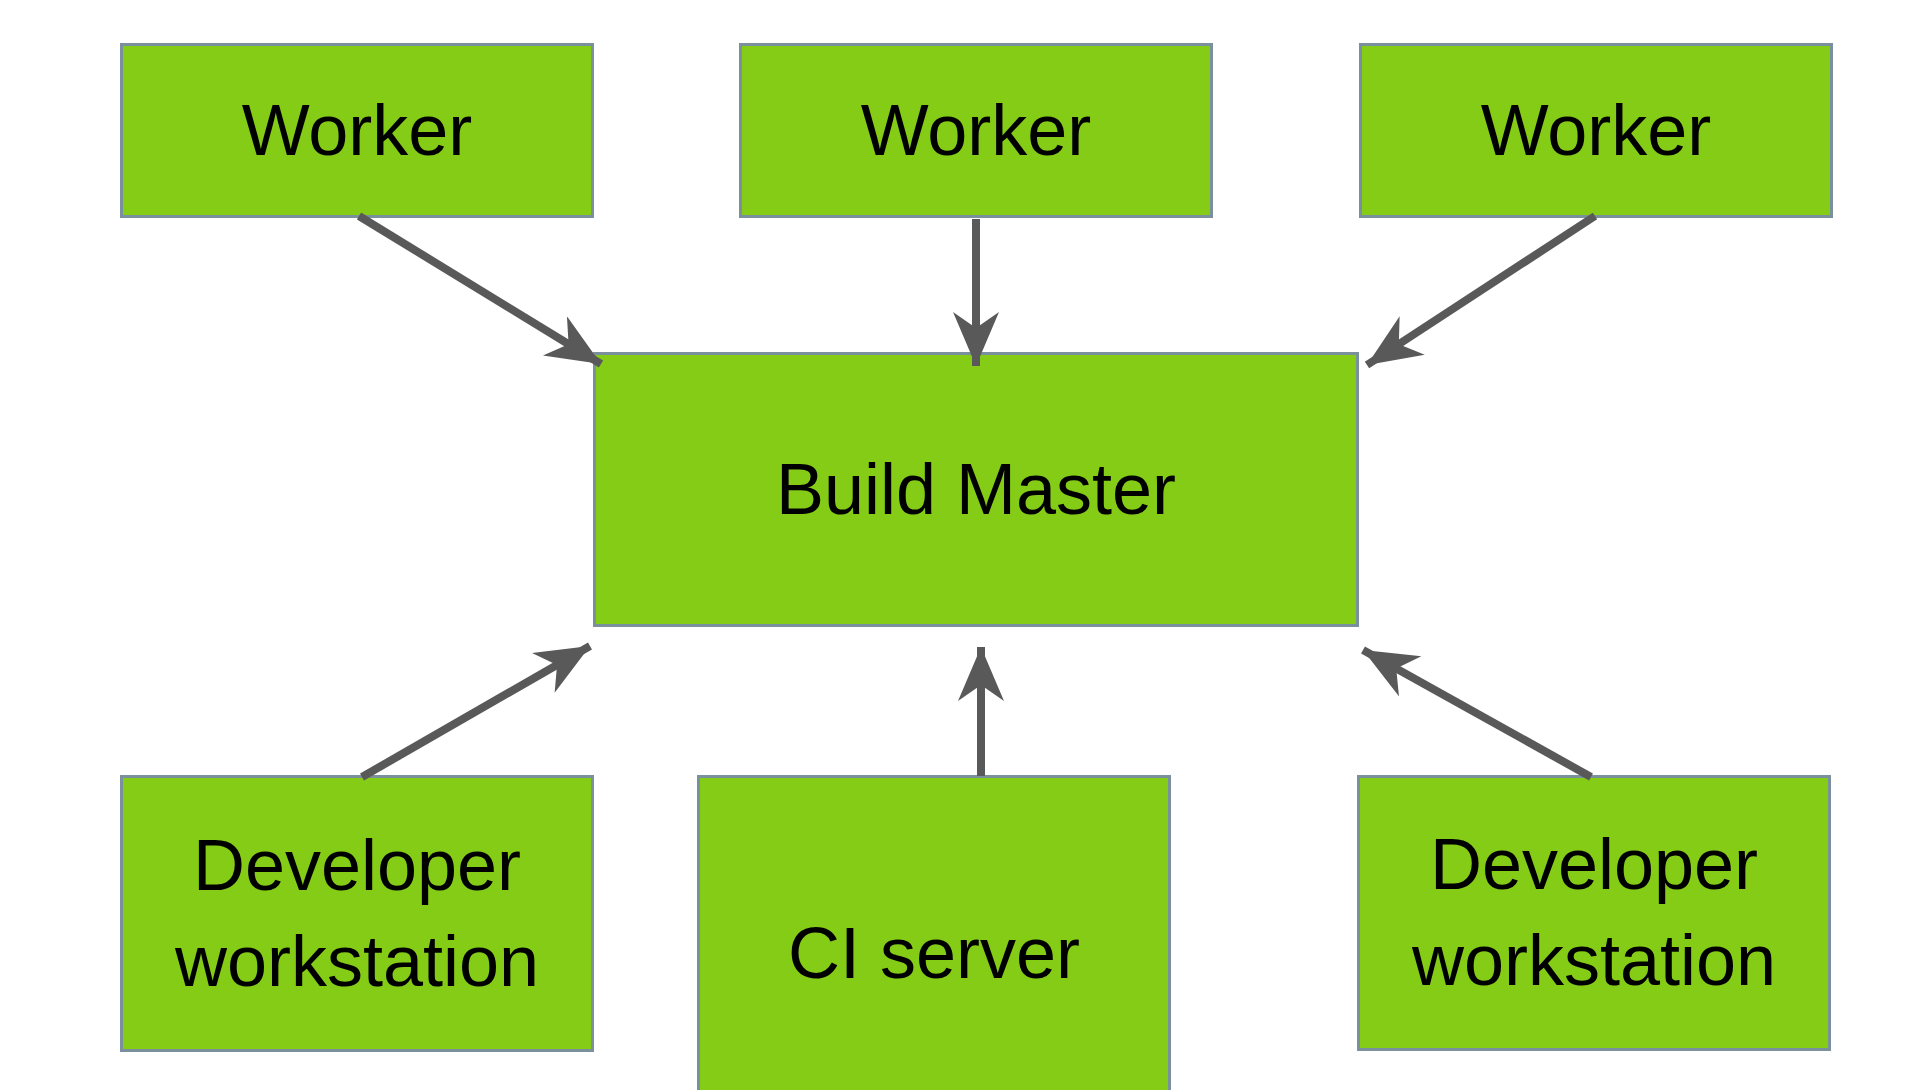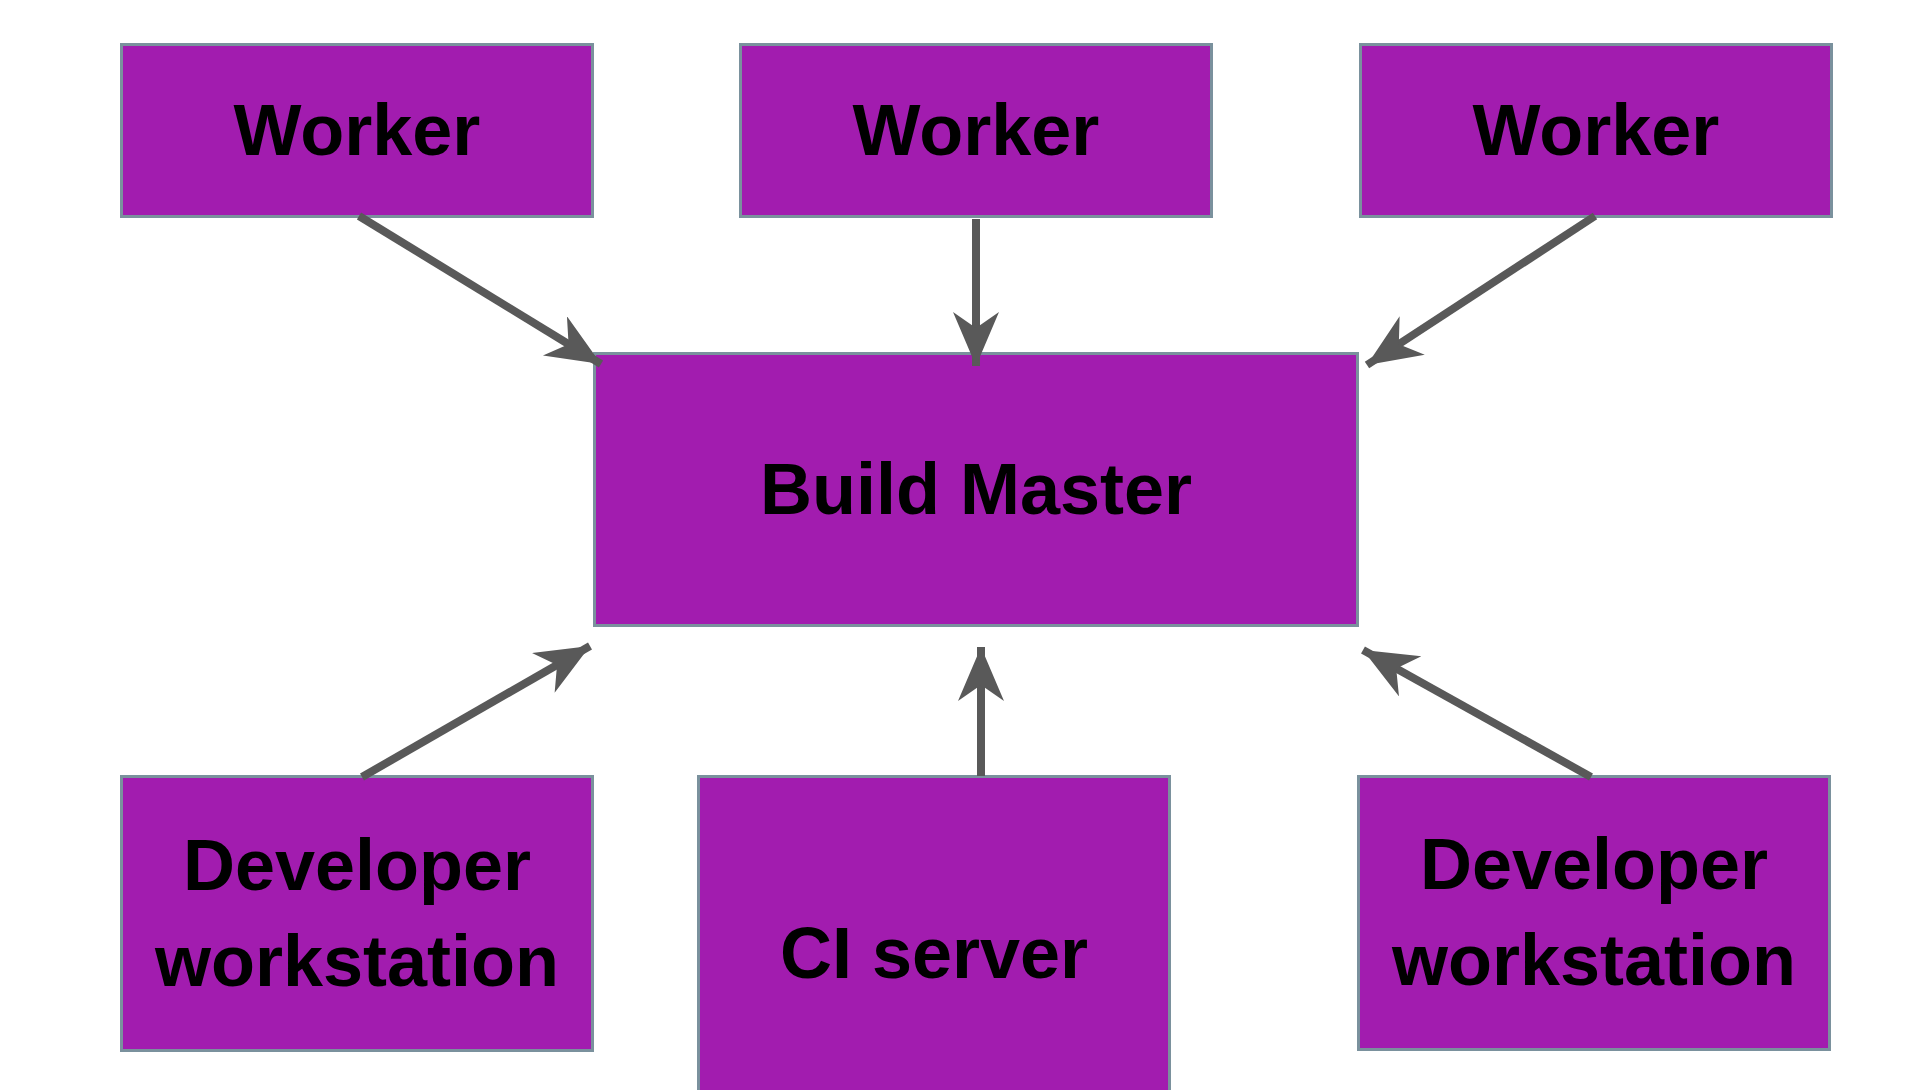--- a/index.html
+++ b/index.html
@@ -11,32 +11,31 @@
     position: relative;
     width: 1910px;
     height: 1090px;
     background: #ffffff;
     overflow: hidden;
     font-family: "Liberation Sans", "DejaVu Sans", sans-serif;
   }
   .node {
     position: absolute;
     box-sizing: border-box;
-    background: #a21caf;
+    background: #84cc16;
     border: 3px solid #7a919d;
     display: flex;
     align-items: center;
     justify-content: center;
     text-align: center;
     color: #000000;
     font-size: 72px;
     line-height: 1.33;
     letter-spacing: 0px;
     padding: 0 10px;
-    font-weight: bold;
   }
   
   .worker-left   { left: 120px;  top: 43px;  width: 474px; height: 175px; }
   .worker-center { left: 739px;  top: 43px;  width: 474px; height: 175px; }
   .worker-right  { left: 1359px; top: 43px;  width: 474px; height: 175px; }
   
   .build-master  { left: 593px;  top: 352px; width: 766px; height: 275px; }
   
   .dev-left      { left: 120px;  top: 775px; width: 474px; height: 277px; }
   .ci-server     { left: 697px;  top: 775px; width: 474px; height: 357px; text-align: center; }

